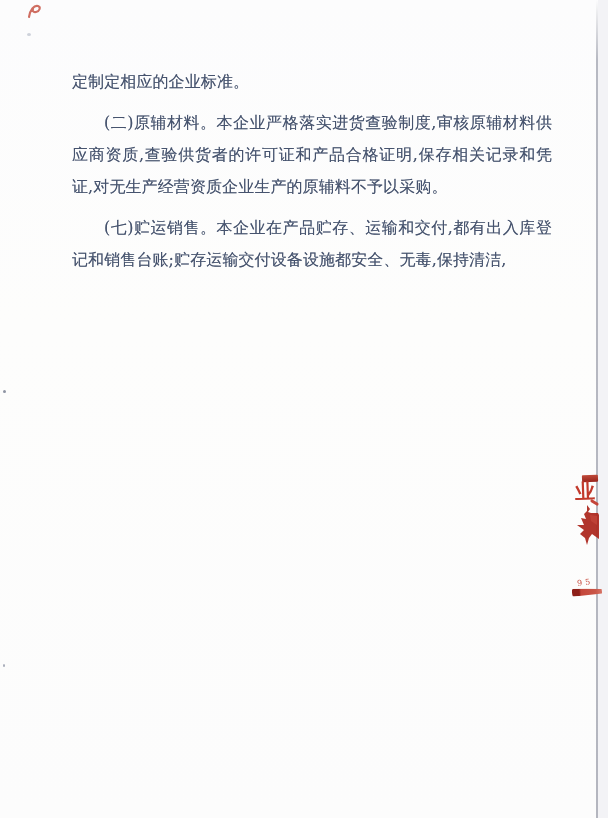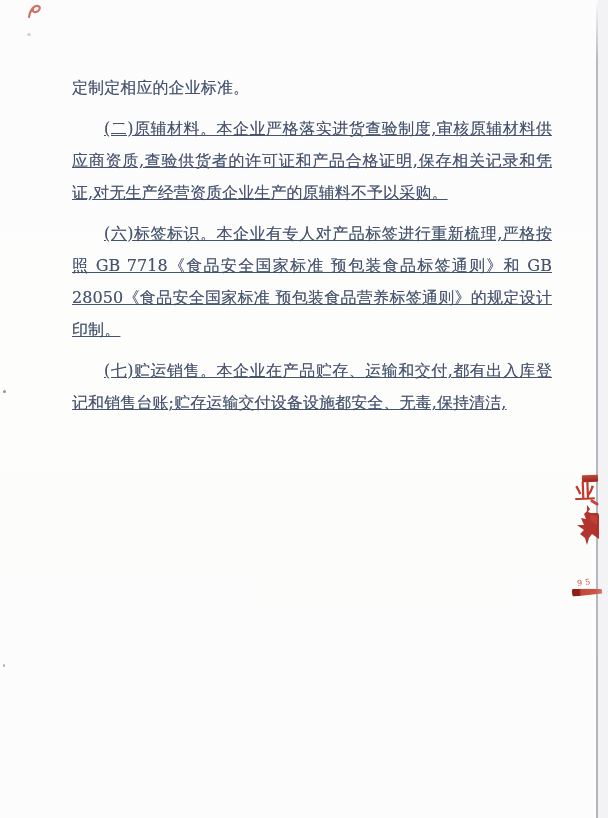--- a/index.html
+++ b/index.html
@@ -18,22 +18,22 @@
   .text-block{
     position:absolute;
     left:72px;top:64px;width:480px;
     color:#46536e;
     font-size:16px;line-height:32px;
     text-align:justify;
     text-justify:inter-character;
     letter-spacing:0.1px;
     text-shadow:0 0 0.5px rgba(70,83,110,0.55);
   }
-  .para{margin:8px 0 9px 0;}
-  .para.indent{text-indent:2em;text-decoration:underline;}
+  .para{margin:2px 0 9px 0;}
+  .para.indent{text-indent:2em;}
   
   .edge-strip{
     position:absolute;left:598px;top:0;width:10px;height:818px;
     background:#f3f3f6;
   }
   .edge-line{
     position:absolute;left:596px;top:0;width:2px;height:818px;
     background:linear-gradient(180deg,rgba(180,182,190,0) 0,rgba(180,182,190,.25) 14px,#b7b9c2 60px,#b4b6bf 100%);
   }
   
@@ -74,21 +74,20 @@
   .speck-3{left:3px;top:664px;width:2px;height:3px;background:#a6abb8;}
 </style>
 </head>
 <body>
 
 <div class="page">
 
   <div class="text-block" id="paragraphs">
       <p class="para">定制定相应的企业标准。</p>
       <p class="para indent">(二)原辅材料。本企业严格落实进货查验制度,审核原辅材料供应商资质,查验供货者的许可证和产品合格证明,保存相关记录和凭证,对无生产经营资质企业生产的原辅料不予以采购。</p>
-      <p class="para indent">(六)标签标识。本企业有专人对产品标签进行重新梳理,严格按照 GB 7718《食品安全国家标准 预包装食品标签通则》和 GB 28050《食品安全国家标准 预包装食品营养标签通则》的规定设计印制。</p>
       <p class="para indent">(七)贮运销售。本企业在产品贮存、运输和交付,都有出入库登记和销售台账;贮存运输交付设备设施都安全、无毒,保持清洁,</p>
     </div>
 
   <div class="edge-strip"></div>
   <div class="edge-line"></div>
 
   <div class="stamp-bar1"></div>
   <div class="stamp-glyph">业</div>
   <div class="stamp-tick"></div>
   <div class="stamp-bird">

